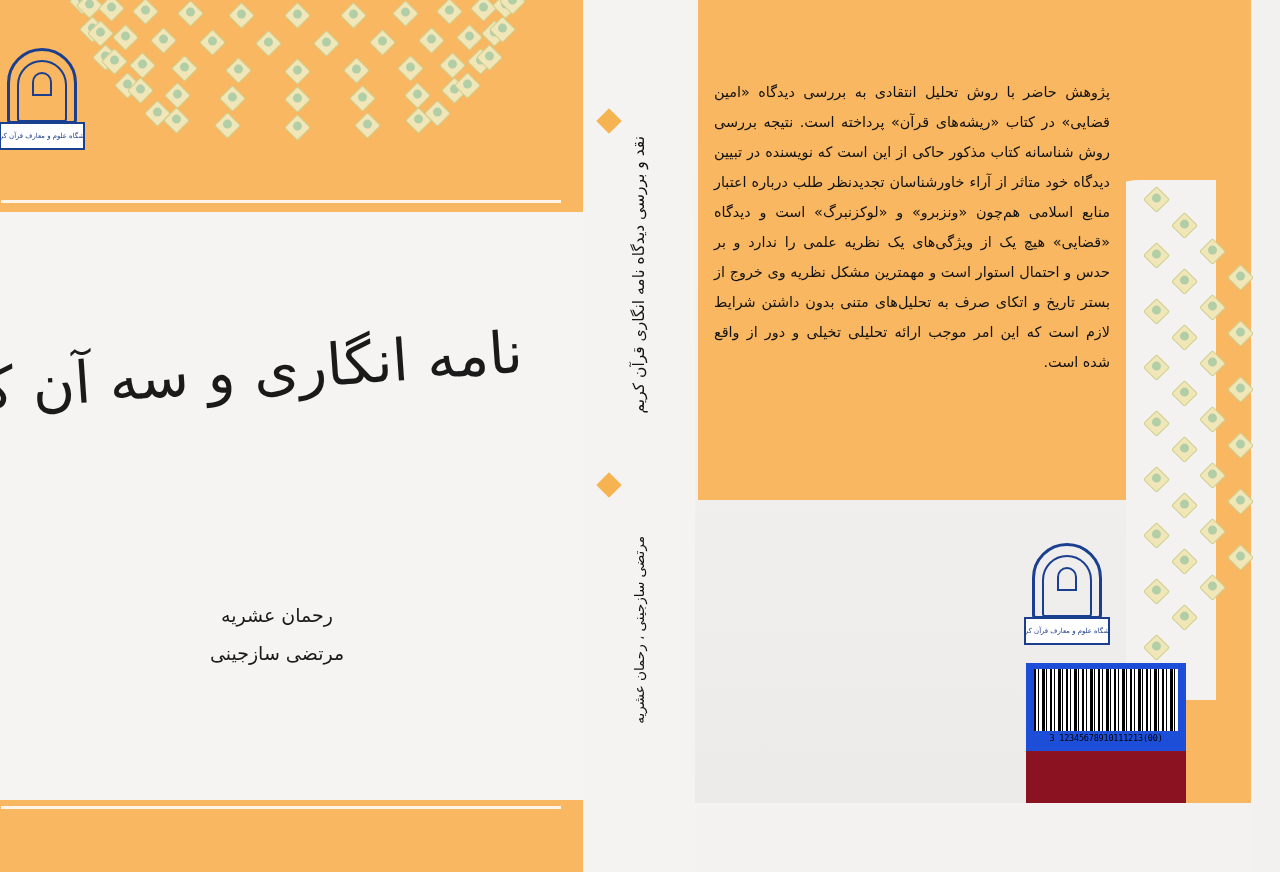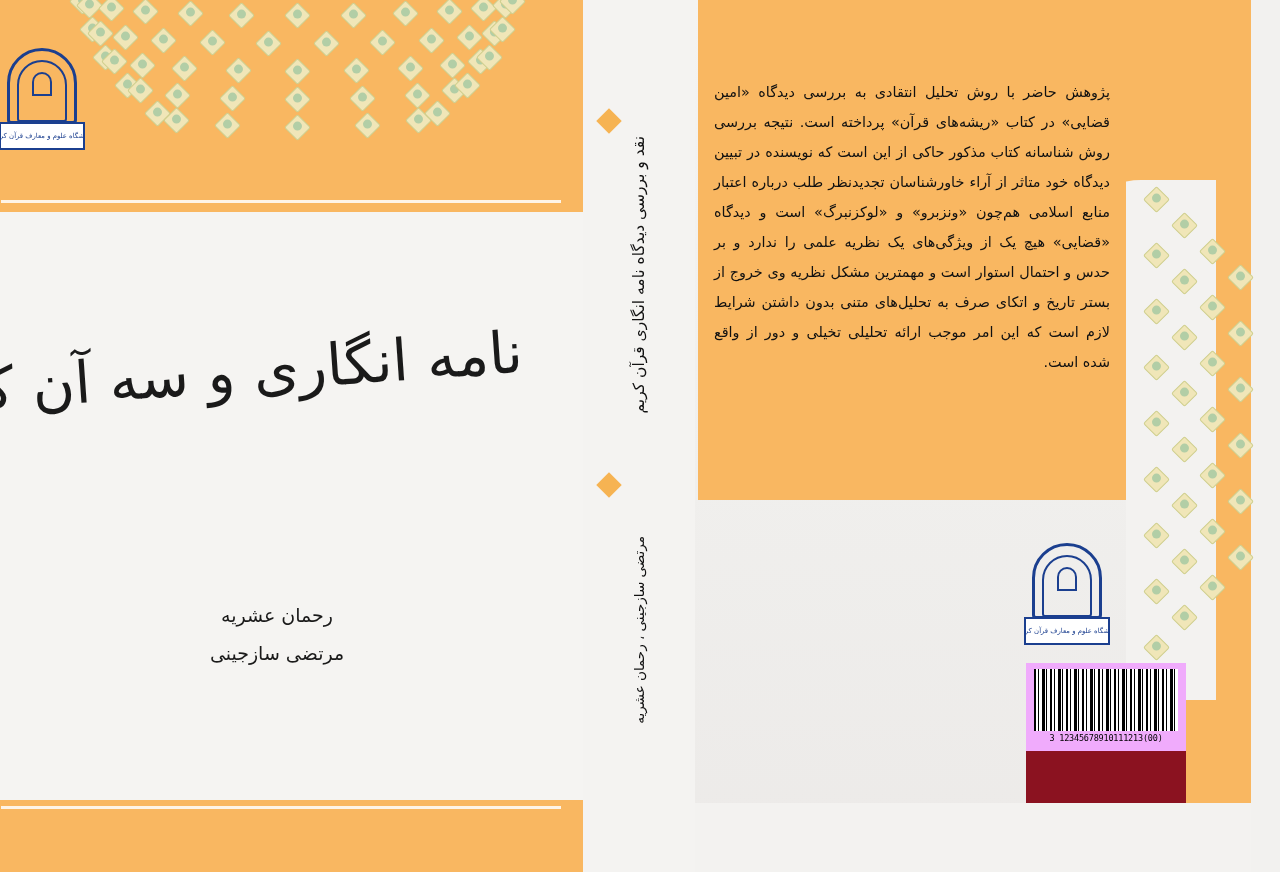--- a/index.html
+++ b/index.html
@@ -293,21 +293,21 @@
     background: #9ec6a0;
     border-radius: 50%;
     opacity: .75;
   }
 
   
   .barcode-box {
     position: absolute;
     left: 1055px; top: 663px;
     width: 160px; height: 88px;
-    background: #f0abfc;
+    background: #1d4ed8;
     padding: 6px 8px 2px 8px;
     box-sizing: border-box;
   }
   .barcode-bars {
     width: 100%;
     height: 62px;
     background-image: repeating-linear-gradient(
       90deg,
       #000 0px, #000 2px, #fff 2px, #fff 4px,
       #000 4px, #000 5px, #fff 5px, #fff 8px,

